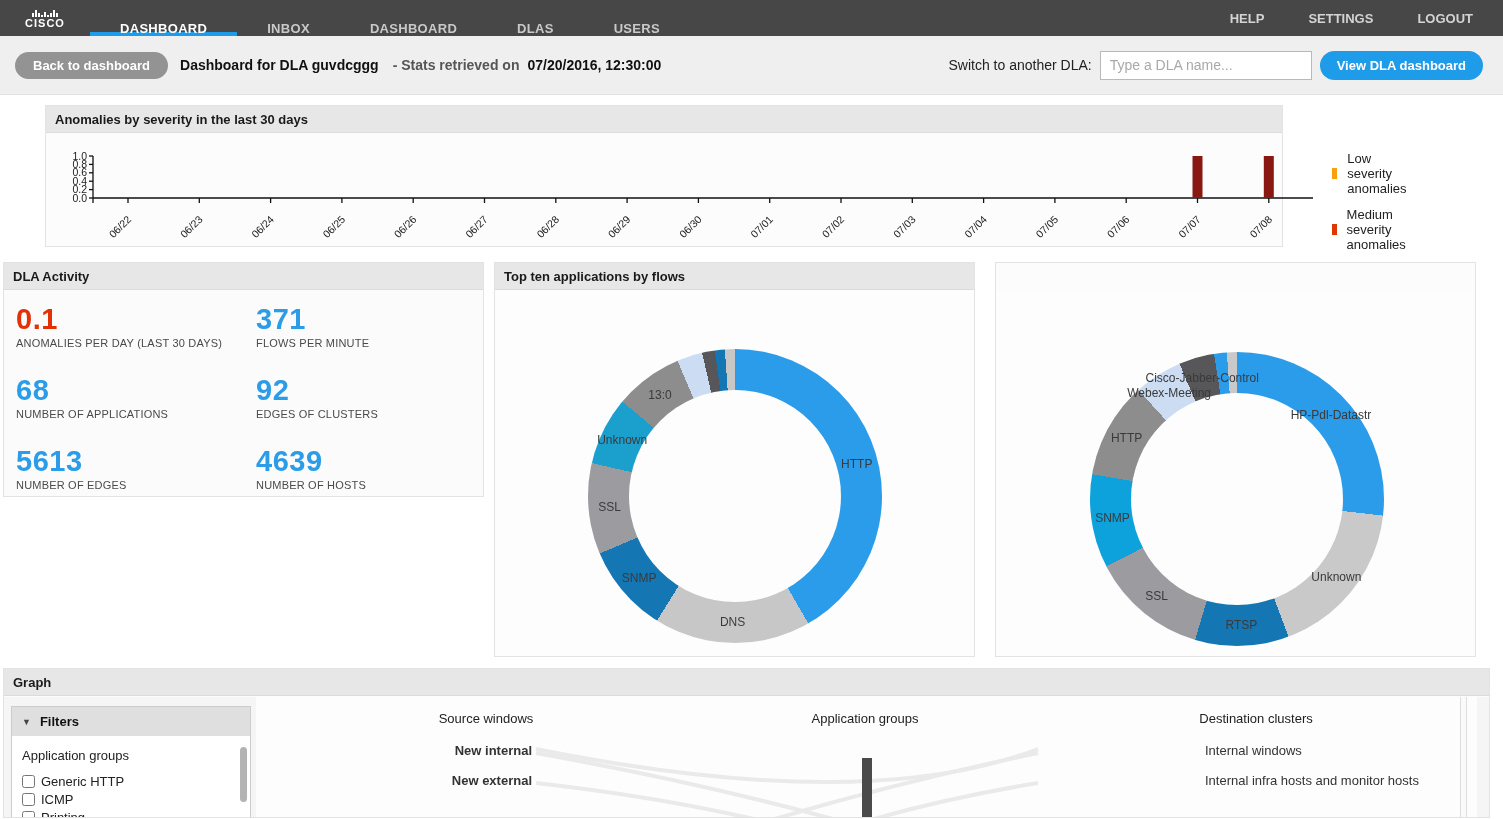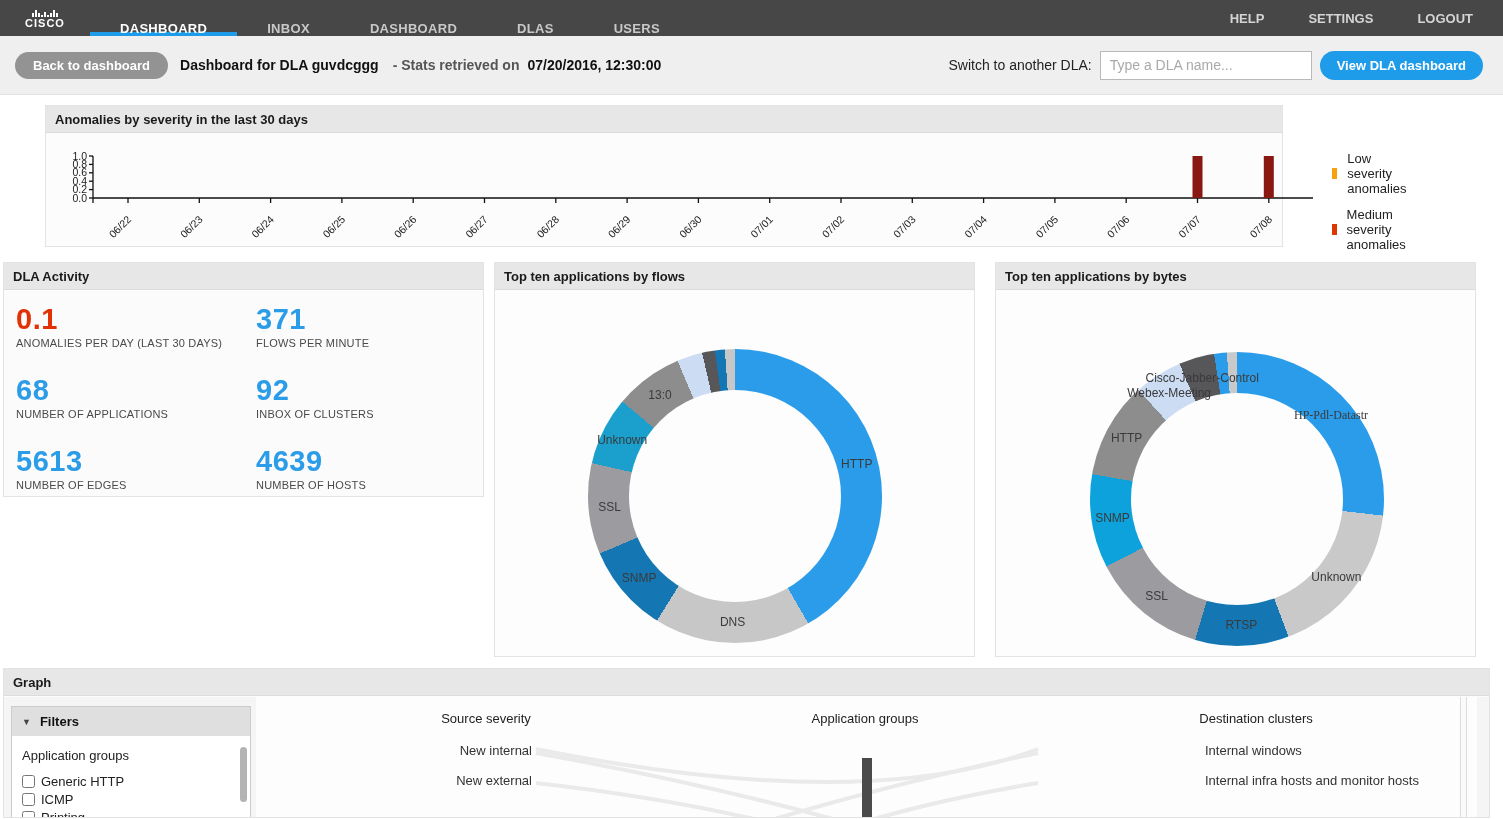--- a/index.html
+++ b/index.html
@@ -70,21 +70,21 @@
   .donut-label { position:absolute; transform:translate(-50%,-50%); font-size:12px;
     color:#3a3a3a; white-space:nowrap; }
   #flows-donut { left:93px; top:58px; }
   #bytes-donut { left:94px; top:61px; }
 
   
   #graph-body { position:absolute; left:0; right:0; top:28px; bottom:0; background:#f5f5f5; }
   #sankey { position:absolute; left:252px; top:0; width:1221px; height:123px; background:#fdfdfd; }
   .col-head { position:absolute; top:14px; transform:translateX(-50%); font-size:13px; color:#222; }
   .flow-item { position:absolute; font-size:13px; color:#333; cursor:pointer; }
-  .src-item { left:0; width:276px; text-align:right; }
+  .src-item { left:0; width:276px; text-align:right;font-weight:bold; }
   .dst-item { left:949px; text-align:left; }
   #center-node { position:absolute; left:606px; top:61px; width:10px; height:62px; background:#4a4a4a; cursor:pointer;}
   #graph-scrollbar { position:absolute; right:10px; top:0; width:7px; height:123px;
     background:#fafafa; border-left:1px solid #ddd; border-right:1px solid #ddd; }
 
   
   #filters-box { position:absolute; left:7px; top:9px; width:240px; height:190px;
     background:#fff; border:1px solid #ccc; }
   #filters-head { height:29px; background:#dfdfdf; display:flex; align-items:center;
     padding:0 10px; gap:9px; font-size:13px; font-weight:bold; color:#111; cursor:pointer; }
@@ -226,21 +226,21 @@
         <div>
           <div class="stat-value" style="color: rgb(43, 156, 232);">371</div>
           <div class="stat-label">FLOWS PER MINUTE</div>
         </div>
         <div>
           <div class="stat-value" style="color: rgb(43, 156, 232);">68</div>
           <div class="stat-label">NUMBER OF APPLICATIONS</div>
         </div>
         <div>
           <div class="stat-value" style="color: rgb(43, 156, 232);">92</div>
-          <div class="stat-label">INBOX OF CLUSTERS</div>
+          <div class="stat-label">EDGES OF CLUSTERS</div>
         </div>
         <div>
           <div class="stat-value" style="color: rgb(43, 156, 232);">5613</div>
           <div class="stat-label">NUMBER OF EDGES</div>
         </div>
         <div>
           <div class="stat-value" style="color: rgb(43, 156, 232);">4639</div>
           <div class="stat-label">NUMBER OF HOSTS</div>
         </div>
       </div>
@@ -256,25 +256,24 @@
         <div class="donut-label" style="left: 144.625px; top: 272.978px;">DNS</div>
         <div class="donut-label" style="left: 51.1888px; top: 228.83px;">SNMP</div>
         <div class="donut-label" style="left: 21.4872px; top: 158.069px;">SSL</div>
         <div class="donut-label" style="left: 34.199px; top: 90.8578px;">Unknown</div>
         <div class="donut-label" style="left: 71.9816px; top: 45.7664px;">13:0</div>
       </div>
   </div>
 </div>
 
 <div class="panel" id="bytes-panel">
-  <div class="panel-h">Top ten applications by bytes</div>
   <div class="panel-b">
     <div class="donut" id="bytes-donut" style="background: conic-gradient(rgb(43, 156, 234) 0%, rgb(43, 156, 234) 26.8%, rgb(201, 201, 201) 26.8%, rgb(201, 201, 201) 44.3%, rgb(20, 119, 180) 44.3%, rgb(20, 119, 180) 54.6%, rgb(156, 156, 160) 54.6%, rgb(156, 156, 160) 67.4%, rgb(13, 162, 220) 67.4%, rgb(13, 162, 220) 77.7%, rgb(141, 141, 141) 77.7%, rgb(141, 141, 141) 88.3%, rgb(203, 220, 243) 88.3%, rgb(203, 220, 243) 93.6%, rgb(87, 87, 90) 93.6%, rgb(87, 87, 90) 97.5%, rgb(43, 156, 234) 97.5%, rgb(43, 156, 234) 98.9%, rgb(201, 201, 201) 98.9%, rgb(201, 201, 201) 100%);">
       <div class="donut-hole"></div>
-    <div class="donut-label" style="left: 240.989px; top: 63.0825px; font-family: Liberation Serif, serif;">HP-Pdl-Datastr</div>
+    <div class="donut-label" style="left: 240.989px; top: 63.0825px;">HP-Pdl-Datastr</div>
         <div class="donut-label" style="left: 246.316px; top: 224.539px;">Unknown</div>
         <div class="donut-label" style="left: 151.353px; top: 272.925px;">RTSP</div>
         <div class="donut-label" style="left: 66.6846px; top: 244.085px;">SSL</div>
         <div class="donut-label" style="left: 22.49px; top: 166.32px;">SNMP</div>
         <div class="donut-label" style="left: 36.5854px; top: 86.299px;">HTTP</div>
         <div class="donut-label" style="left: 79.1519px; top: 40.8273px;">Webex-Meeting</div>
         <div class="donut-label" style="left: 112.227px; top: 25.8932px;">Cisco-Jabber-Control</div>
       </div>
   </div>
 </div>
@@ -284,21 +283,21 @@
   <div id="graph-body">
 
     <div id="sankey">
       <svg width="1221" height="123" style="position:absolute;left:0;top:0;">
         <path d="M280,52 Q609,118 782,52" stroke="#eaeaea" stroke-width="4" fill="none"></path>
         <path d="M280,56 Q480,92 640,140" stroke="#eaeaea" stroke-width="4" fill="none"></path>
         <path d="M280,86 Q440,104 570,140" stroke="#eaeaea" stroke-width="4" fill="none"></path>
         <path d="M782,56 Q610,92 460,140" stroke="#eaeaea" stroke-width="4" fill="none"></path>
         <path d="M782,86 Q660,106 560,140" stroke="#eaeaea" stroke-width="4" fill="none"></path>
       </svg>
-      <div class="col-head" style="left:230px">Source severity</div>
+      <div class="col-head" style="left:230px">Source windows</div>
       <div class="col-head" style="left:609px">Application groups</div>
       <div class="col-head" style="left:1000px">Destination clusters</div>
       <div id="src-items">
           <div class="flow-item src-item" style="top: 46px;">New internal</div>
           <div class="flow-item src-item" style="top: 76px;">New external</div>
         </div>
       <div id="dst-items">
           <div class="flow-item dst-item" style="top: 46px;">Internal windows</div>
           <div class="flow-item dst-item" style="top: 76px;">Internal infra hosts and monitor hosts</div>
         </div>

